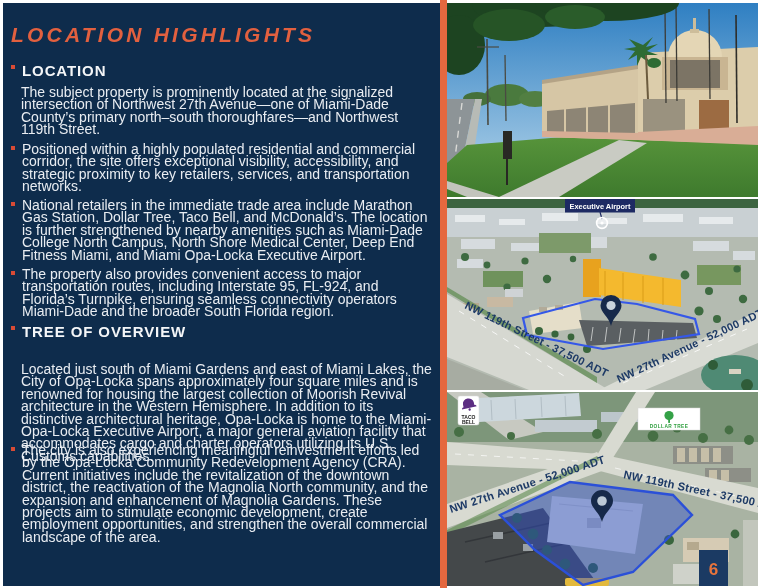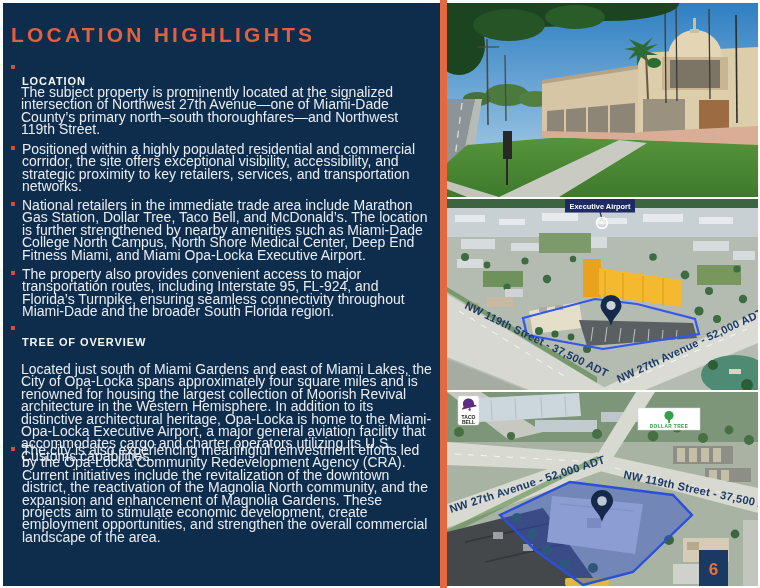--- a/index.html
+++ b/index.html
@@ -8,29 +8,29 @@
     font-family:"Liberation Sans", sans-serif; overflow:hidden;
   }
   
   .left-panel{
     position:absolute; left:3px; top:3px; width:437px; height:583px;
     background:#0e2c4c; overflow:hidden;
   }
   .title{
     position:absolute; left:8px; top:20px;
     font-size:21px; font-weight:bold; letter-spacing:3.2px;
-    color:#e2603f; white-space:nowrap;
+    color:#e2603f; white-space:nowrap;font-style:italic;
   }
   .sec{ position:absolute; left:8px; width:422px; color:#e9edf2; }
   .sec .row{ display:flex; align-items:flex-start; }
   .sq{
     flex:0 0 auto; width:4px; height:4px; background:#d84b35; margin-top:3px; margin-right:7px;
   }
   .hd{
-    font-size:11px; font-weight:bold; letter-spacing:0.9px; color:#f4f6f8;margin-top:13px;
+    font-size:15px; font-weight:bold; letter-spacing:0.9px; color:#f4f6f8;
   }
   .body-txt{
     font-size:14px; line-height:12.4px; font-weight:normal; color:#e9edf2;
     text-align:left;
   }
   .para{ padding-left:10px; width:412px; }
   .bullet-item .body-txt{ width:408px; }
   
   .accent-strip{
     position:absolute; left:440px; top:0; width:7px; height:588px; background:#e5683f;
@@ -72,21 +72,21 @@
     <div class="sec bullet-item" style="top:140px">
       <div class="row">
         <span class="sq"></span>
         <span class="body-txt">Positioned within a highly populated residential and commercial corridor, the site offers exceptional visibility, accessibility, and strategic proximity to key retailers, services, and transportation networks.</span>
       </div>
     </div>
 
     <div class="sec bullet-item" style="top:265px">
       <div class="row">
         <span class="sq"></span>
-        <span class="body-txt">The property also provides convenient access to major transportation routes, including Interstate 95, FL-924, and Florida’s Turnpike, ensuring seamless connectivity throughout Miami-Dade and the broader South Florida region.</span>
+        <span class="body-txt">The property also provides convenient access to major transportation routes, including Interstate 95, FL-924, and Florida’s Turnpike, ensuring seamless connectivity operators Miami-Dade and the broader South Florida region.</span>
       </div>
     </div>
 
     <div class="sec" style="top:320px">
       <div class="row">
         <span class="sq"></span>
         <span class="hd">TREE OF OVERVIEW</span>
       </div>
     </div>
 

